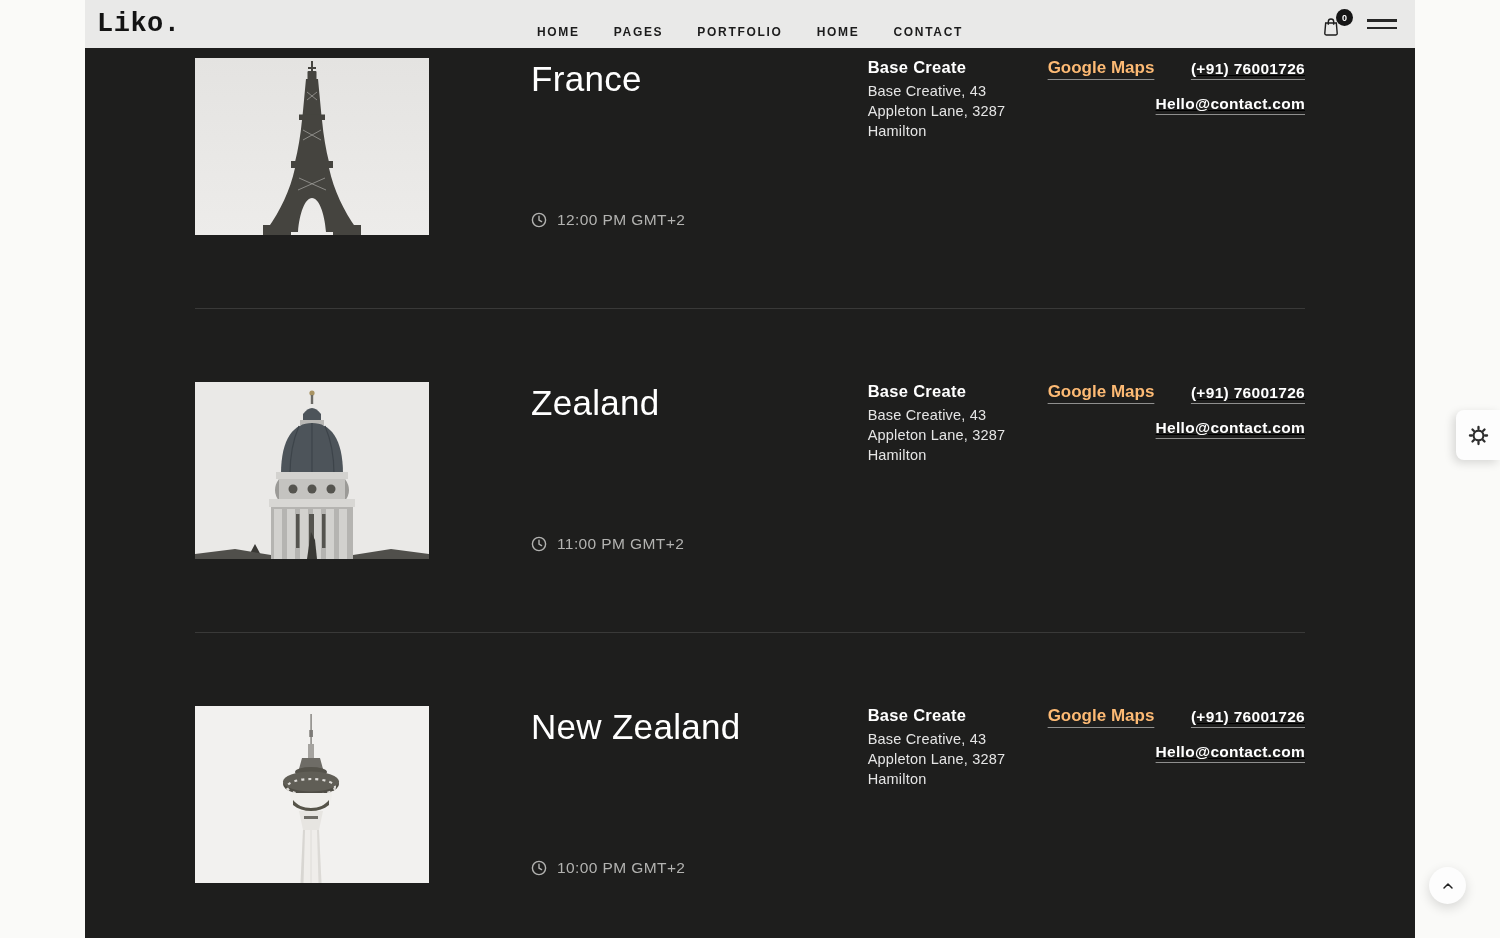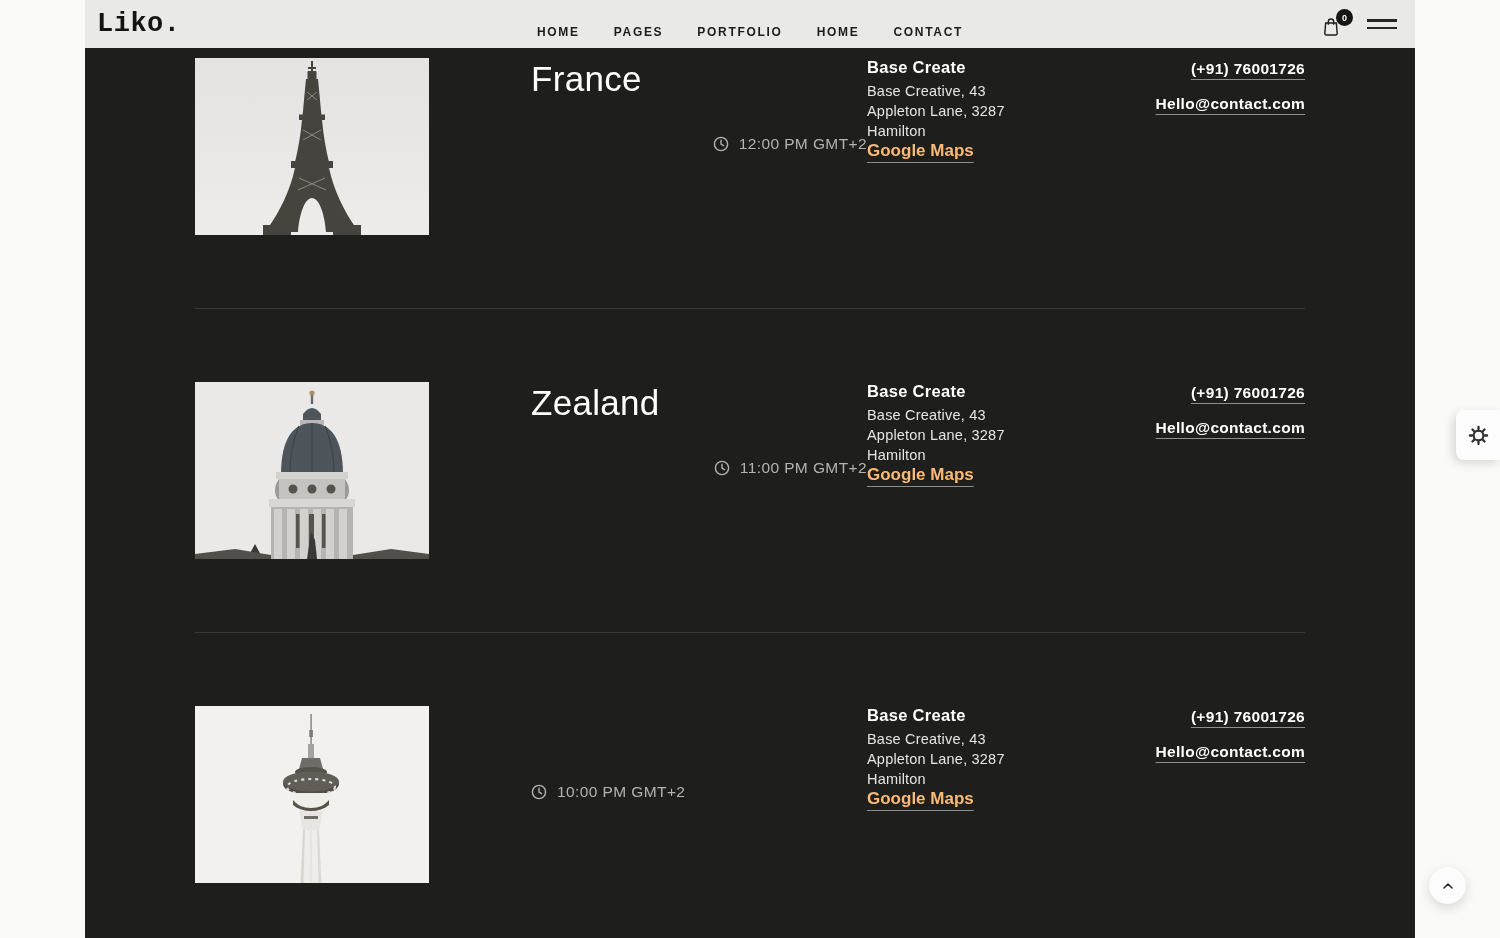--- a/index.html
+++ b/index.html
@@ -55,57 +55,57 @@
     display: grid;
     grid-template-columns: 336px 336px 1fr auto;
     height: 177px;
   }
   .photo {
     width: 234px; height: 177px; overflow: hidden;
     background: #e8e7e5;
   }
   .photo svg { display: block; width: 234px; height: 177px; }
   .col-country {
-    display: flex; flex-direction: row;
+    display: flex; flex-direction: column;
     justify-content: space-between; padding-bottom: 6px;
   }
   .country {
     font-size: 35px; font-weight: 500; line-height: 1;
     color: #ffffff; letter-spacing: 0.3px; margin-top: 3px;
   }
   .time {
     display: flex; align-items: center; gap: 10px;
     color: #b3b3b1; font-size: 15.5px; font-weight: 400;
     letter-spacing: 0.4px;
   }
   .time svg { flex: 0 0 auto; }
   .col-info {
-    display: flex; flex-direction: column;
-    justify-content: flex-start; padding-bottom: 3px;
+    display: flex; 
+    justify-content: center; padding-bottom: 3px;
   }
   .company {
     font-size: 16.5px; font-weight: 700; color: #ffffff;
     letter-spacing: 0.3px;
   }
   .address {
     margin-top: 4px; max-width: 180px;
     font-size: 14.5px; line-height: 1.38; letter-spacing: 0.2px;
     color: #e5e5e5;
   }
   .map-link {
     width: max-content; cursor: pointer;
     font-size: 17px; font-weight: 700; color: #fdba74;
     text-decoration: underline;
     text-decoration-color: rgba(255,255,255,0.5);
     text-decoration-thickness: 1px;
     text-underline-offset: 6px;
   }
   .col-contact {
     display: flex; flex-direction: column; align-items: flex-end;
-    gap: 17px; padding-top: 2px; min-width: 150px;
+    gap: 17px; padding-top: 2px; min-width: 150px; text-decoration: underline;
   }
   .contact-link {
     cursor: pointer;
     font-size: 15.5px; font-weight: 600; color: #ffffff;
     letter-spacing: 0.3px;
     text-decoration: underline;
     text-decoration-color: rgba(255,255,255,0.5);
     text-decoration-thickness: 1px;
     text-underline-offset: 5px;
   }
@@ -300,20 +300,21 @@
     <path d="M104 105 L128 105 L124 124 L108 124 Z" fill="#e7e5e1"></path>
     <rect x="109" y="110" width="14" height="3" fill="#6e6c66"></rect>
     <path d="M108 124 L124 124 L126.5 177 L105.5 177 Z" fill="#efedea"></path>
     <path d="M108 124 L110 124 L108.5 177 L105.5 177 Z" fill="#d8d6d2"></path>
     <path d="M122 124 L124 124 L126.5 177 L123.5 177 Z" fill="#dcdad6"></path>
     <line x1="116" y1="124" x2="116" y2="177" stroke="#dedcd8" stroke-width="1"></line>
   </svg>
 </div>
     </div>
     <div class="col-country">
+      <h2 class="country">New Zealand</h2>
       <div class="time">
         <svg width="16" height="16" viewBox="0 0 16 16">
           <circle cx="8" cy="8" r="6.6" fill="none" stroke="currentColor" stroke-width="1.4"></circle>
           <path d="M8 4.3 L8 8 L10.6 9.6" fill="none" stroke="currentColor" stroke-width="1.4" stroke-linecap="round"></path>
         </svg>
         <span>10:00 PM GMT+2</span>
       </div>
     </div>
     <div class="col-info">
       <div>

